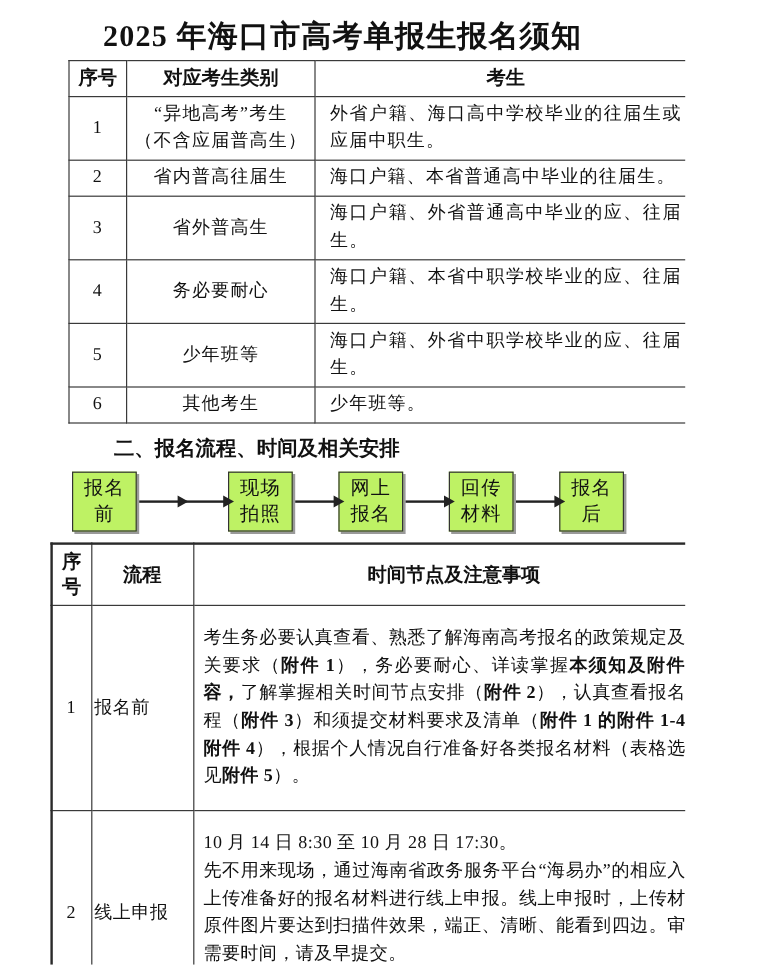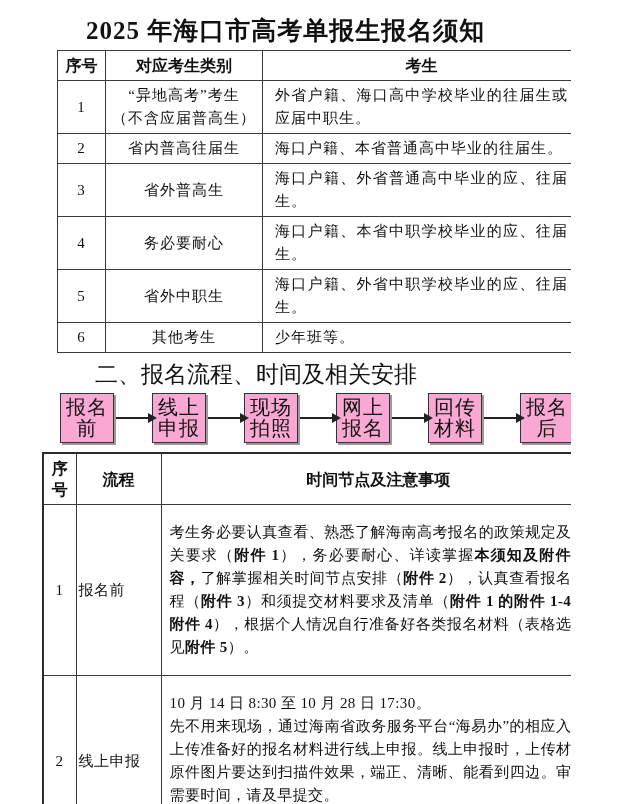--- a/index.html
+++ b/index.html
@@ -60,42 +60,42 @@
   .t1 .col-cat  { width: 157px; }
   .t1 .col-desc { width: 318px; }
   .t1 td.num { text-align: center; padding: 3px 2px; }
   .t1 td.cat { text-align: center; white-space: pre-line; padding: 3px 4px; }
   .t1 td.desc { text-align: justify; }
   
   .sec2-heading {
     margin: 9px 0 5px 57px;
     padding-left: 38px;
     font-family: "Liberation Sans", sans-serif;
-    font-weight: normal;
-    font-size: 23px;
+    font-weight: bold;
+    font-size: 17px;
     line-height: 24px;
   }
   
   .flow {
     margin: 2px 0 0 60px;
     display: flex;
     align-items: center;
     height: 54px;
   }
   .flow-box {
     width: 52px; height: 48px;
     border: 1px solid #333;
     box-shadow: 2px 2px 0 #9a9a9a;
-    background: #f9a8d4;
+    background: #bef264;
     display: flex;
     align-items: center;
     justify-content: center;
     text-align: center;
     white-space: pre-line;
-    font-size: 20px;
+    font-size: 16px;
     line-height: 21px;
     letter-spacing: 1px;
     flex: 0 0 auto;
   }
   .flow-arrow {
     flex: 0 0 auto;
     width: 34px; height: 2px;
     background: #222;
     margin: 0 2px;
     position: relative;
@@ -160,39 +160,37 @@
       <td class="cat">省外普高生</td>
       <td class="desc">海口户籍、外省普通高中毕业的应、往届生。</td>
     </tr>
     <tr>
       <td class="num">4</td>
       <td class="cat">务必要耐心</td>
       <td class="desc">海口户籍、本省中职学校毕业的应、往届生。</td>
     </tr>
     <tr>
       <td class="num">5</td>
-      <td class="cat">省外中职生</td>
+      <td class="cat">少年班等</td>
       <td class="desc">海口户籍、外省中职学校毕业的应、往届生。</td>
     </tr>
     <tr>
       <td class="num">6</td>
       <td class="cat">其他考生</td>
       <td class="desc">少年班等。</td>
     </tr>
   </tbody>
     </table>
 
   <h2 class="sec2-heading">二、报名流程、时间及相关安排</h2>
 
   <div class="flow">
     <div class="flow-box">报名
 前</div>
     <div class="flow-arrow"></div>
-    <div class="flow-box">线上
-申报</div>
     <div class="flow-arrow"></div>
     <div class="flow-box">现场
 拍照</div>
     <div class="flow-arrow"></div>
     <div class="flow-box">网上
 报名</div>
     <div class="flow-arrow"></div>
     <div class="flow-box">回传
 材料</div>
     <div class="flow-arrow"></div>

